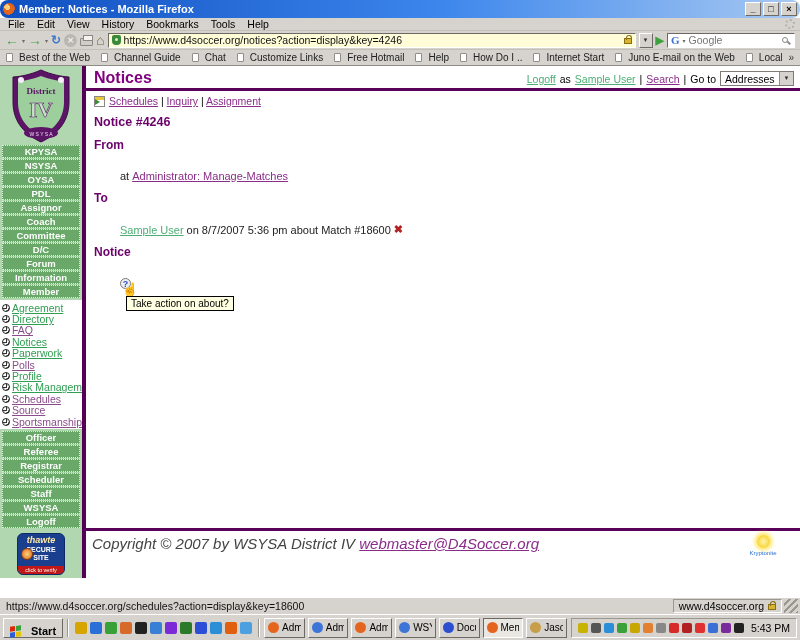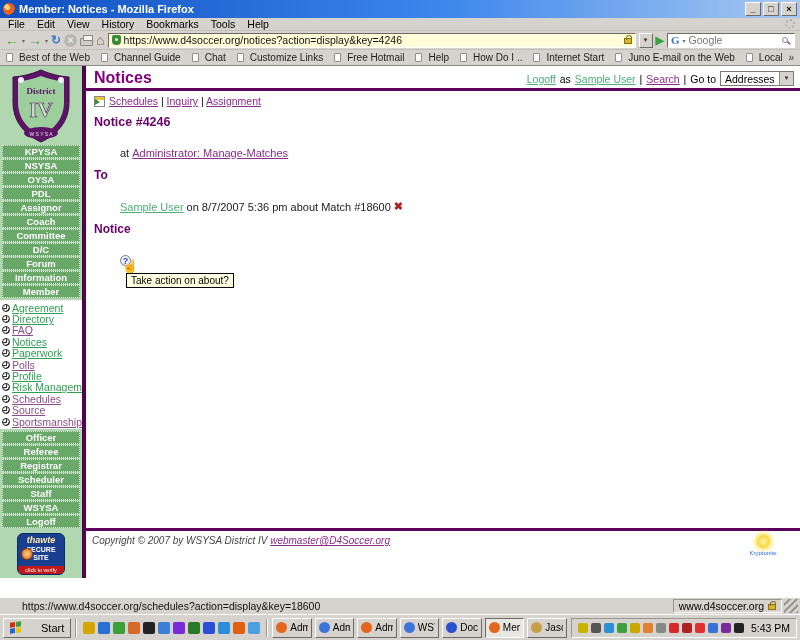--- a/index.html
+++ b/index.html
@@ -3,21 +3,21 @@
 <meta charset="utf-8">
 <style>
   *{margin:0;padding:0;box-sizing:border-box;cursor:default;}
   html,body{background:#555;}
   .screen{position:relative;width:800px;height:640px;overflow:hidden;background:#fff;
     font-family:"Liberation Sans",sans-serif;font-size:11px;color:#000;}
 
   
   .titlebar{position:absolute;top:0;left:0;width:800px;height:18px;
     background:linear-gradient(90deg,#0f4fc0,#3c86ec 55%,#a8c9f2);
-    display:flex;align-items:center;padding:0 3px;gap:4px;}
+    display:flex;align-items:center;padding:0 3px;gap:4px;border-radius:8px;}
   .ff-icon{width:12px;height:12px;border-radius:50%;
     background:radial-gradient(circle at 35% 35%,#ffd27a 0 25%,#e8641a 26% 70%,#274b8f 71%);}
   .titlebar .title{color:#fff;font-weight:bold;font-size:11px;flex:1;white-space:nowrap;overflow:hidden;}
   .winbtns{display:flex;gap:2px;}
   .winbtn{width:16px;height:14px;background:#d6d3ce;border:1px solid;border-color:#fff #6d6a65 #6d6a65 #fff;
     font-size:9px;font-weight:bold;text-align:center;line-height:12px;color:#000;}
 
   .menubar{position:absolute;top:18px;left:0;width:800px;height:13px;background:#d6d3ce;
     display:flex;align-items:center;padding:0 2px;border-bottom:1px solid #c3c0ba;}
   #menu-items{display:flex;}
@@ -92,21 +92,21 @@
   .note-wrap{position:relative;display:inline-block;}
   .help{display:inline-block;width:11px;height:11px;border-radius:50%;border:1px solid #7a7a7a;background:#efefef;
     color:#2a4fd0;font-size:9px;font-weight:bold;text-align:center;line-height:11px;}
   .hand{position:absolute;left:2px;top:5px;font-size:13px;color:#1a1a1a;text-shadow:0 0 1px #fff;}
   .hand::before{content:"☝";}
   .tooltip{position:absolute;left:6px;top:19px;background:#ffffe1;border:1px solid #000;
     font-size:10px;padding:1px 4px;white-space:nowrap;color:#000;}
 
   .footer{position:absolute;left:86px;right:0;top:462px;}
   .footer-row{display:flex;justify-content:space-between;padding:4px 10px 0 6px;}
-  .copyright{font-size:10px;font-style:italic;color:#444;text-align:center;}
+  .copyright{font-size:15px;font-style:italic;color:#444;text-align:center;}
   .copyright a{color:#8a2c8a;text-decoration:underline;font-style:italic;}
   .sunbadge{text-align:center;width:54px;}
   .sun{display:inline-block;width:13px;height:13px;border-radius:50%;
     background:radial-gradient(#fff6b0,#f5c400);box-shadow:0 0 4px 2px #ffe24a;}
   .sunbadge .txt{font-size:6px;color:#2a6fd8;line-height:6px;}
 
   
   .sidebar{position:absolute;left:0;top:0;width:82px;height:512px;background:#b0d7b0;overflow:hidden;}
   .stripe{position:absolute;left:82px;top:0;width:4px;height:512px;background:#550055;}
   .logo{display:block;margin:3px auto 2px;}
@@ -123,31 +123,31 @@
     border-radius:6px;position:relative;overflow:hidden;color:#fff;text-align:center;}
   .thawte .brand{font-style:italic;font-weight:bold;font-size:9px;line-height:12px;color:#ffe9a8;border-radius:6px;}
   .thawte .l1{font-size:7px;font-weight:bold;line-height:8px;}
   .thawte .seal{position:absolute;left:3px;top:14px;width:12px;height:12px;border-radius:50%;
     background:radial-gradient(#ffd27a,#d8641a);border:1px solid #8a3a0a;}
   .thawte .cta{position:absolute;bottom:0;left:0;right:0;background:#c01818;font-size:5.5px;line-height:8px;}
 
   
   .statusbar{position:absolute;top:597px;left:0;width:800px;height:17px;background:#d6d3ce;
     border-top:1px solid #fff;display:flex;align-items:center;padding:0 2px 0 6px;}
-  .status-left{flex:1;font-size:10.5px;color:#111;white-space:nowrap;overflow:hidden;margin-left:16px;}
+  .status-left{flex:1;font-size:10.5px;color:#111;white-space:nowrap;overflow:hidden;}
   .status-domain{display:flex;align-items:center;gap:4px;border:1px solid;border-color:#9a978f #fff #fff #9a978f;
     padding:0 5px;height:14px;font-size:10.5px;}
   .grip{width:14px;height:14px;margin-left:2px;
     background:repeating-linear-gradient(135deg,transparent 0 3px,#9a978f 3px 5px);}
 
   
   .taskbar{position:absolute;top:614px;left:0;width:800px;height:26px;background:#d6d3ce;
     border-top:1px solid #fff;display:flex;align-items:center;padding:0 3px;gap:4px;}
   .btn3d{background:#d6d3ce;border:1px solid;border-color:#fff #6d6a65 #6d6a65 #fff;}
-  .startbtn{display:flex;align-items:center;gap:20px;height:20px;padding:0 6px;font-weight:normal;font-size:11px;}
+  .startbtn{display:flex;align-items:flex-end;gap:10px;height:20px;padding:0 6px;font-weight:bold;font-size:11px;}
   .flag{display:grid;grid-template-columns:5px 5px;grid-template-rows:5px 5px;transform:skewY(-8deg);gap:1px;}
   .f1{background:#d82a0a;} .f2{background:#3aa13a;} .f3{background:#2a5fd8;} .f4{background:#e8c400;}
   #quicklaunch{display:flex;gap:3px;align-items:center;padding:0 2px;}
   .ql-icon{width:12px;height:12px;border-radius:2px;display:inline-block;}
   .tsep{width:2px;height:18px;border-left:1px solid #9a978f;border-right:1px solid #fff;}
   #task-buttons{flex:1;display:flex;gap:3px;overflow:hidden;}
   .task-btn{flex:1;min-width:0;max-width:72px;height:20px;display:flex;align-items:center;gap:3px;padding:0 3px;}
   .task-btn.active{border-color:#6d6a65 #fff #fff #6d6a65;background:#e9e7e1;}
   .task-icon{width:11px;height:11px;border-radius:50%;flex:0 0 auto;}
   .task-label{font-size:10px;white-space:nowrap;overflow:hidden;}
@@ -275,20 +275,21 @@
       </div>
       <div class="hr-purple"></div>
 
       <div class="subnav">
         <span class="form-icon"></span>
         <span id="subnav-links"><a class="plink">Schedules</a><span> | </span><a class="plink">Inquiry</a><span> | </span><a class="plink">Assignment</a></span>
       </div>
 
       <div class="notice-id">Notice #4246</div>
 
+      <div class="sect-h">From</div>
       <div class="bodyline">
         <span>at</span>
         <a class="plink">Administrator: Manage-Matches</a>
       </div>
 
       <div class="sect-h">To</div>
       <div class="bodyline">
         <a class="glink">Sample User</a>
         <span>on 8/7/2007 5:36 pm about Match #18600</span>
         <span class="del-x">✖</span>

